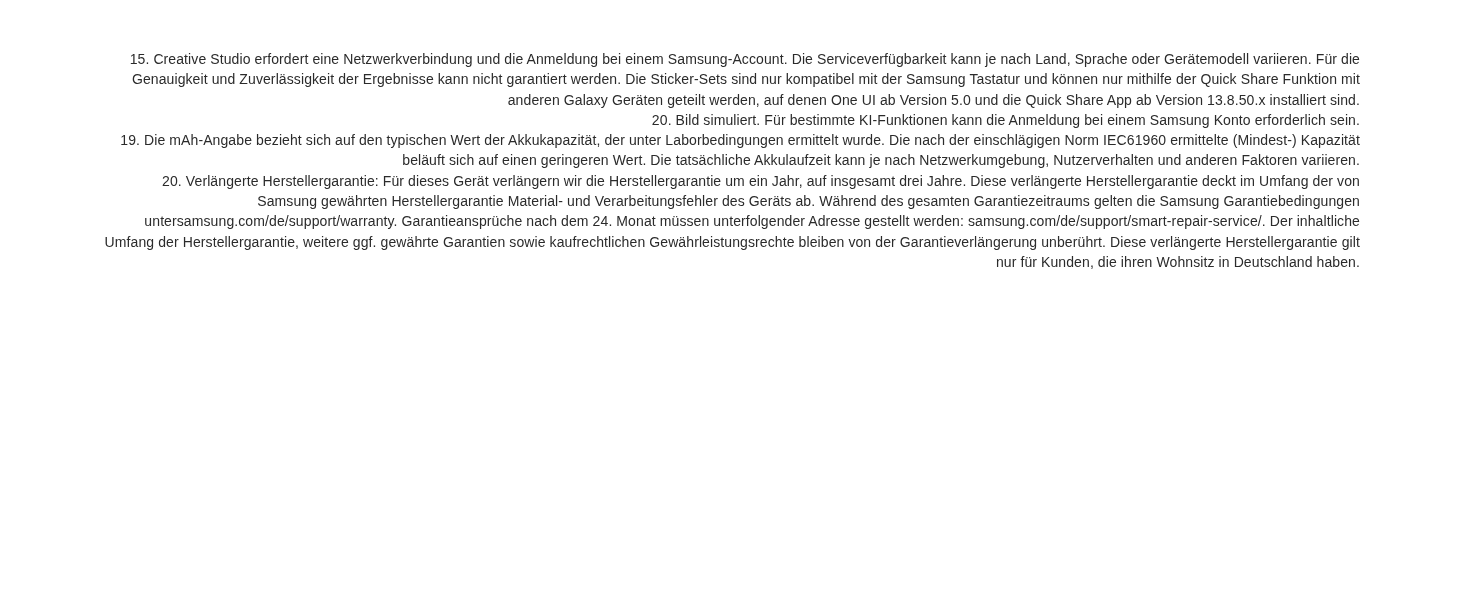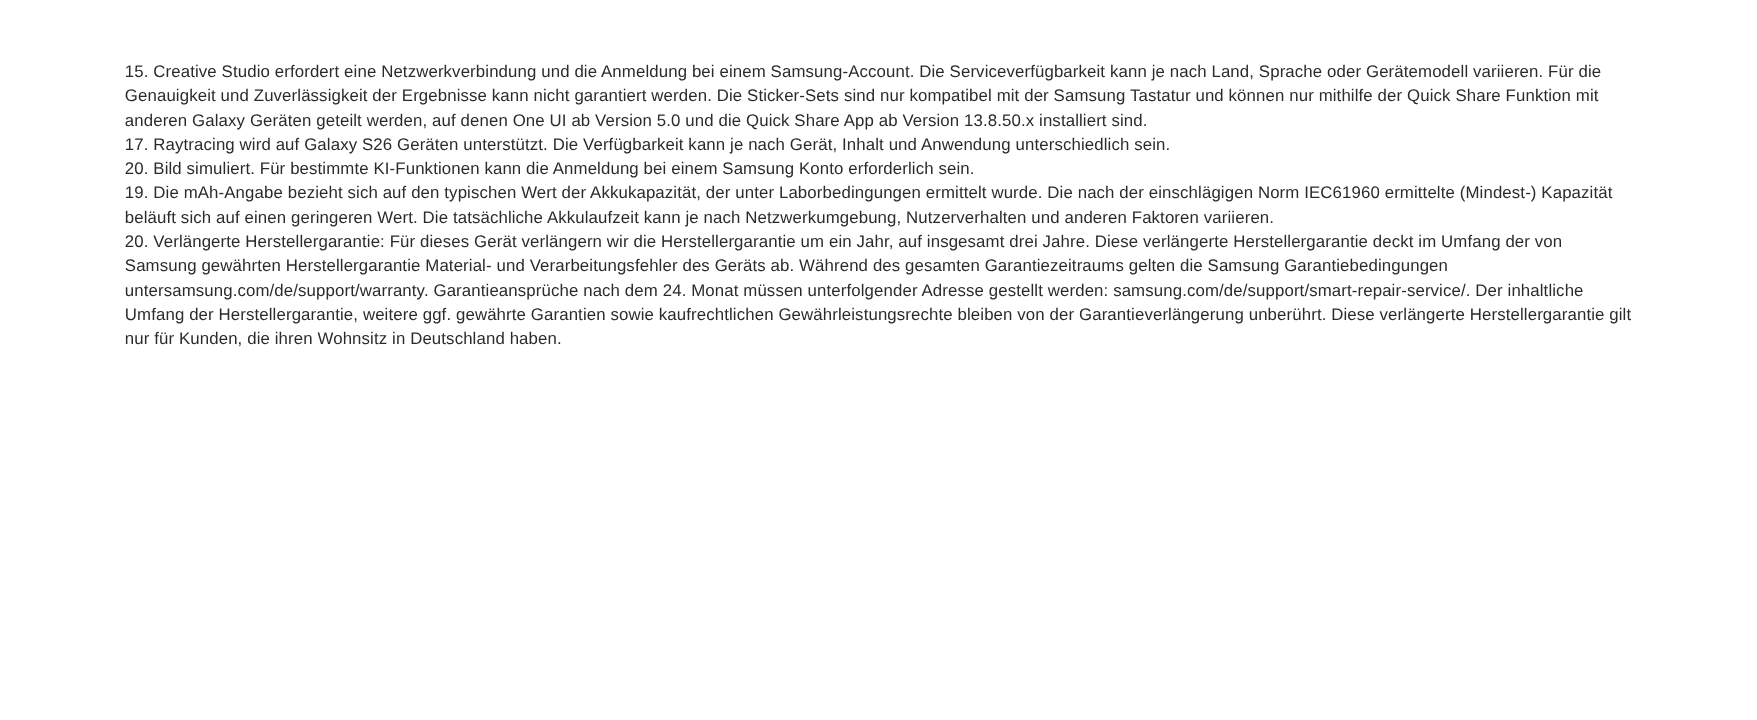--- a/index.html
+++ b/index.html
@@ -14,27 +14,26 @@
     box-sizing: border-box;
     width: 1256px;
     margin: 0 auto;
     padding-top: 49px;
     color: #2b2b2b;
   }
   .footnote {
     margin: 0;
     font-size: 14px;
     line-height: 20.3px;
-    text-align: left;
+    text-align: right;
     font-weight: 400;
     letter-spacing: 0.1px;
   }
 </style>
 </head>
 <body>
 
 <div class="footnotes-section">
   <p class="footnote">15. Creative Studio erfordert eine Netzwerkverbindung und die Anmeldung bei einem Samsung-Account. Die Serviceverfügbarkeit kann je nach Land, Sprache oder Gerätemodell variieren. Für die Genauigkeit und Zuverlässigkeit der Ergebnisse kann nicht garantiert werden. Die Sticker-Sets sind nur kompatibel mit der Samsung Tastatur und können nur mithilfe der Quick Share Funktion mit anderen Galaxy Geräten geteilt werden, auf denen One UI ab Version 5.0 und die Quick Share App ab Version 13.8.50.x installiert sind.</p>
-  <p class="footnote">17. Raytracing wird auf Galaxy S26 Geräten unterstützt. Die Verfügbarkeit kann je nach Gerät, Inhalt und Anwendung unterschiedlich sein.</p>
   <p class="footnote">20. Bild simuliert. Für bestimmte KI-Funktionen kann die Anmeldung bei einem Samsung Konto erforderlich sein.</p>
   <p class="footnote">19. Die mAh-Angabe bezieht sich auf den typischen Wert der Akkukapazität, der unter Laborbedingungen ermittelt wurde. Die nach der einschlägigen Norm IEC61960 ermittelte (Mindest-) Kapazität beläuft sich auf einen geringeren Wert. Die tatsächliche Akkulaufzeit kann je nach Netzwerkumgebung, Nutzerverhalten und anderen Faktoren variieren.</p>
   <p class="footnote">20. Verlängerte Herstellergarantie: Für dieses Gerät verlängern wir die Herstellergarantie um ein Jahr, auf insgesamt drei Jahre. Diese verlängerte Herstellergarantie deckt im Umfang der von Samsung gewährten Herstellergarantie Material- und Verarbeitungsfehler des Geräts ab. Während des gesamten Garantiezeitraums gelten die Samsung Garantiebedingungen untersamsung.com/de/support/warranty. Garantieansprüche nach dem 24. Monat müssen unterfolgender Adresse gestellt werden: samsung.com/de/support/smart-repair-service/. Der inhaltliche Umfang der Herstellergarantie, weitere ggf. gewährte Garantien sowie kaufrechtlichen Gewährleistungsrechte bleiben von der Garantieverlängerung unberührt. Diese verlängerte Herstellergarantie gilt nur für Kunden, die ihren Wohnsitz in Deutschland haben.</p>
 </div>
 
 </body></html>

